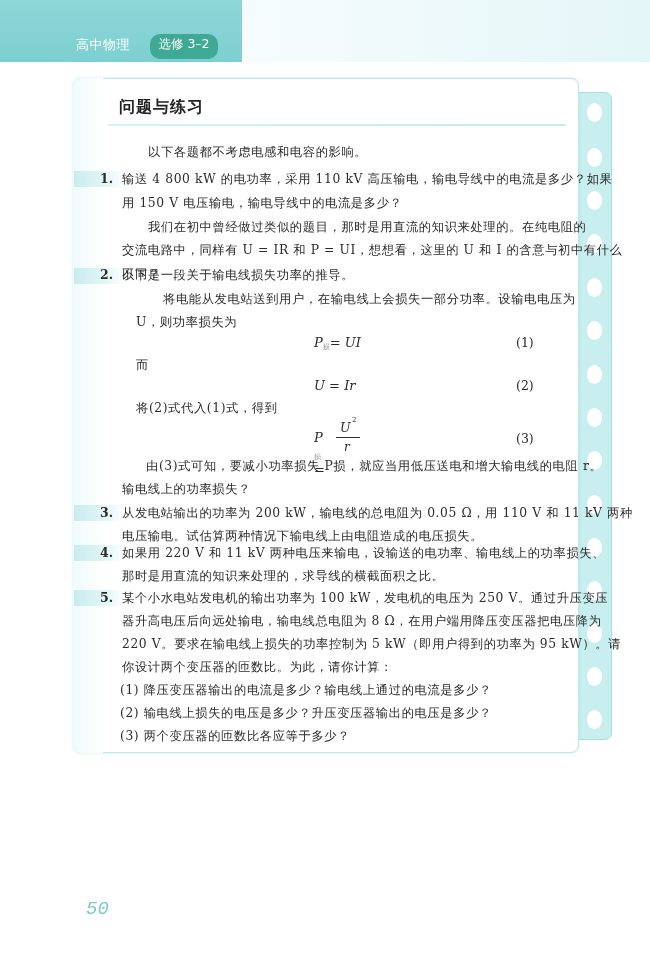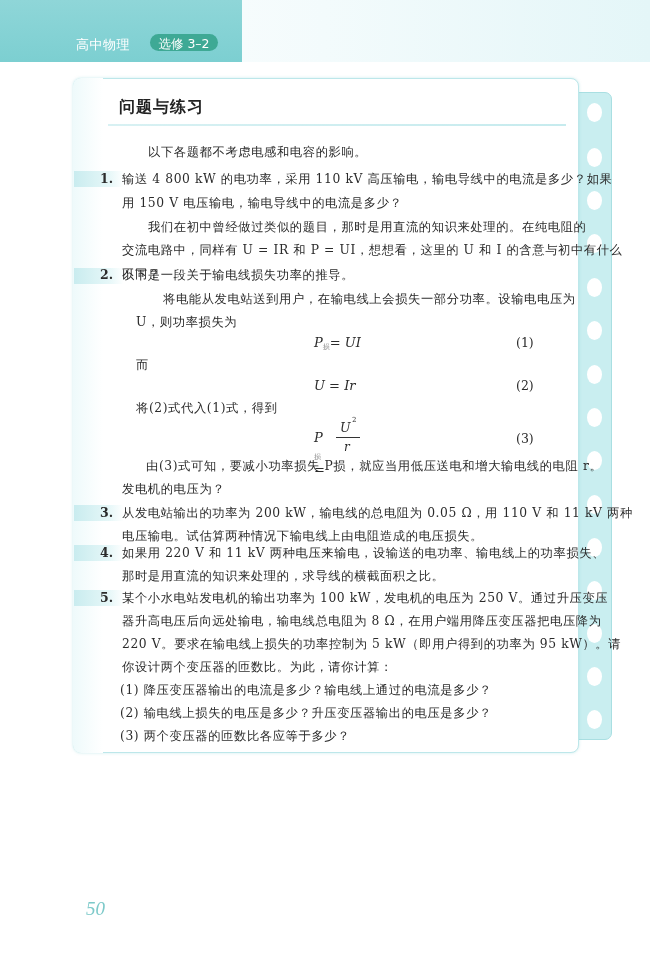--- a/index.html
+++ b/index.html
@@ -5,21 +5,21 @@
     * { box-sizing: border-box; margin: 0; padding: 0; }
     html, body { width: 650px; height: 960px; background: #ffffff; overflow: hidden; }
     body { position: relative; font-family: "DejaVu Serif", "Liberation Serif", serif; color: #2a2a2a; }
 
     .top-band { position: absolute; left: 0; top: 0; width: 650px; height: 62px;
       background: linear-gradient(90deg, #ffffff 0%, #f3fbfc 50%, #e4f6f8 100%); }
     .header-block { position: absolute; left: 0; top: 0; width: 242px; height: 62px;
       background: linear-gradient(180deg, #8fd6d8 0%, #7ccfd1 100%); }
     .header-title { position: absolute; left: 76px; top: 36px; font-family: Liberation Sans, sans-serif;
       font-size: 13px; color: #ffffff; letter-spacing: 0.5px; }
-    .header-pill { position: absolute; left: 150px; top: 34px; width: 68px; height: 17px; border-radius: 10px;
+    .header-pill { position: absolute; left: 150px; top: 34px; width: 68px; height: 25px; border-radius: 10px;
       background: #3ea995; color: #ffffff; font-family: "DejaVu Sans", sans-serif; font-size: 12.5px;
       text-align: center; line-height: 19px; }
 
     .tab-strip { position: absolute; left: 576px; top: 92px; width: 36px; height: 648px;
       background: #c9eef0; border: 1px solid #a9dfe2; border-radius: 0 7px 7px 0; }
     .hole { position: absolute; left: 10px; width: 15px; height: 19px; border-radius: 50%; background: #ffffff; }
 
     .card { position: absolute; left: 73px; top: 78px; width: 506px; height: 675px; background: #ffffff;
       border: 1px solid #bde7ea; border-radius: 8px; box-shadow: 0 0 3px rgba(150,215,220,0.5); }
     .card-left-shade { position: absolute; left: 73px; top: 78px; width: 30px; height: 675px; border-radius: 8px 0 0 8px;
@@ -37,21 +37,21 @@
     .formula { position: absolute; font-style: italic; font-size: 13px; }
     .eqno { position: absolute; font-size: 12.5px; }
     .sub { font-size: 7px; font-style: normal; color: #888; vertical-align: -2px; }
     .frac { position: absolute; left: 314px; top: 420px; }
     .frac-num { position: absolute; left: 26px; top: 0; font-style: italic; font-size: 12.5px; }
     .frac-sup { position: absolute; left: 38px; top: -4px; font-size: 7px; }
     .frac-line { position: absolute; left: 22px; top: 17px; width: 24px; height: 1px; background: #333; }
     .frac-den { position: absolute; left: 30px; top: 20px; font-style: italic; font-size: 12px; }
     .frac-lhs { position: absolute; left: 0; top: 10px; font-style: italic; font-size: 13px; }
 
-    .page-number { position: absolute; left: 86px; top: 898px; font-family: Liberation Serif, serif;
+    .page-number { position: absolute; left: 86px; top: 898px; font-family: Liberation Mono, monospace;
       font-style: italic; font-size: 19px; color: #7cc9c9; }
   </style>
 </head>
 <body>
 
 <div class="top-band"></div>
 <div class="header-block"></div>
 <div class="header-title">高中物理</div>
 <div class="header-pill">选修 3–2</div>
 
@@ -112,21 +112,21 @@
 <div class="frac">
   <div class="frac-lhs"><span>P</span><span class="sub">损</span><span>=</span></div>
   <div class="frac-num">U</div>
   <div class="frac-sup">2</div>
   <div class="frac-line"></div>
   <div class="frac-den">r</div>
 </div>
 <div class="eqno" style="left:516px; top:431px;">(3)</div>
 
 <div class="t" style="left:146px; top:458px;">由(3)式可知，要减小功率损失 P损，就应当用低压送电和增大输电线的电阻 r。</div>
-<div class="t" style="left:122px; top:481px;">发电机的电压为？</div>
+<div class="t" style="left:122px; top:481px;">输电线上的功率损失？</div>
 
 <div class="band" style="top:505px;"></div>
 <div class="num" style="left:100px; top:505px;">3.</div>
 <div class="t" style="left:122px; top:505px;">从发电站输出的功率为 200 kW，输电线的总电阻为 0.05 Ω，用 110 V 和 11 kV 两种</div>
 <div class="t" style="left:122px; top:528px;">电压输电。试估算两种情况下输电线上由电阻造成的电压损失。</div>
 
 <div class="band" style="top:545px;"></div>
 <div class="num" style="left:100px; top:545px;">4.</div>
 <div class="t" style="left:122px; top:545px;">如果用 220 V 和 11 kV 两种电压来输电，设输送的电功率、输电线上的功率损失、</div>
 <div class="t" style="left:122px; top:568px;">那时是用直流的知识来处理的，求导线的横截面积之比。</div>

